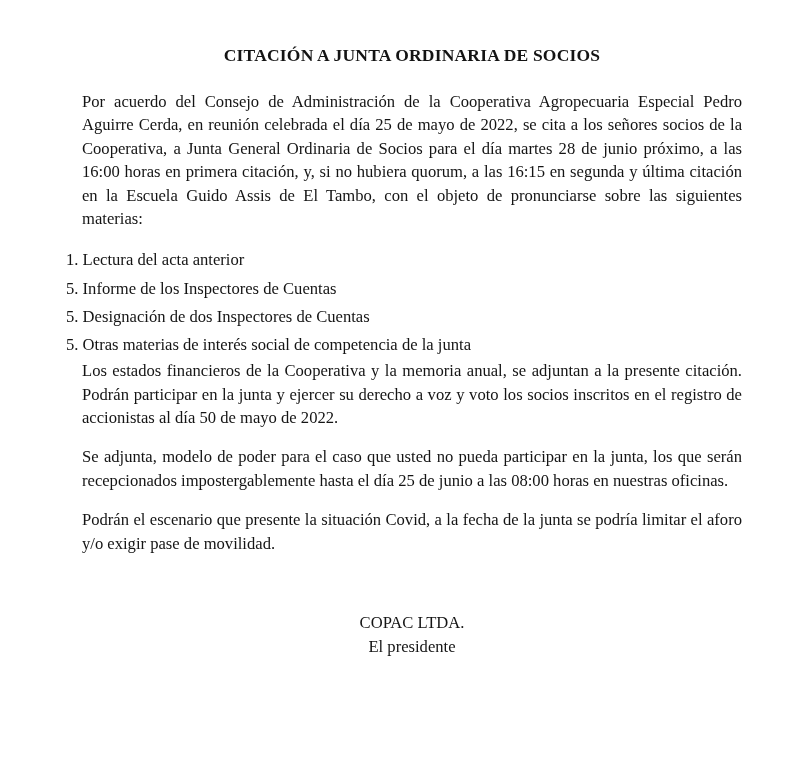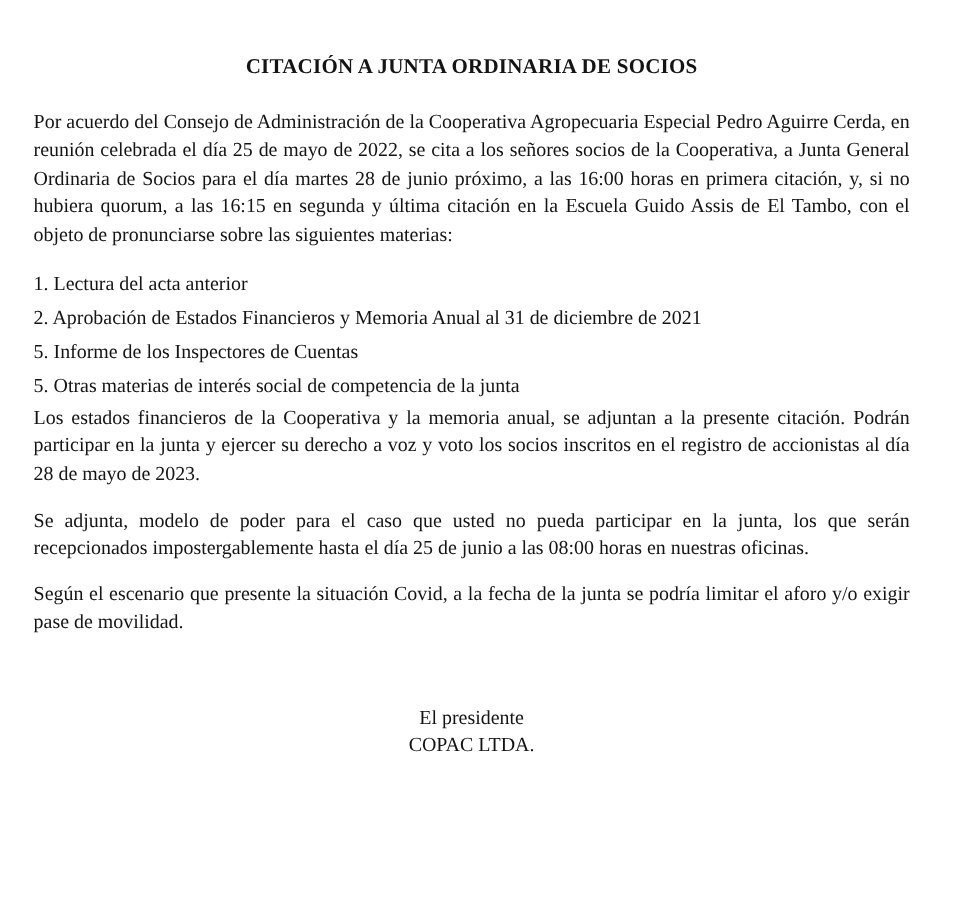--- a/index.html
+++ b/index.html
@@ -11,36 +11,36 @@
     width: 800px;
     height: 764px;
     overflow: hidden;
     font-family: "Liberation Serif", "DejaVu Serif", serif;
     color: #141414;
   }
   .page {
     box-sizing: border-box;
     width: 800px;
     height: 712px;
-    padding: 44px 42px 0 28px;
+    padding: 44px 42px 0 66px;
     background: #ffffff;
   }
   .doc-title {
     text-align: center;
     font-weight: bold;
     font-size: 17.5px;
     line-height: 22px;
     letter-spacing: 0.2px;
     margin: 0;
   }
   .para {
     font-size: 16.6px;
     line-height: 23.4px;
     text-align: justify;
-    margin: 0;
+    margin: 16px;
   }
   .para.intro       { margin-top: 24px; }
   .para.attachments { margin-top: 0px; }
   .para.proxy       { margin-top: 16px; }
   .para.covid       { margin-top: 14px; }
   .agenda {
     margin-top: 16px;
     font-size: 16.6px;
     line-height: 28.2px;
     text-align: left;
@@ -57,29 +57,29 @@
 <body>
 
 <div class="page">
 
   <h1 class="doc-title">CITACIÓN A JUNTA ORDINARIA DE SOCIOS</h1>
 
   <p class="para intro">Por acuerdo del Consejo de Administración de la Cooperativa Agropecuaria Especial Pedro Aguirre Cerda, en reunión celebrada el día 25 de mayo de 2022, se cita a los señores socios de la Cooperativa, a Junta General Ordinaria de Socios para el día martes 28 de junio próximo, a las 16:00 horas en primera citación, y, si no hubiera quorum, a las 16:15 en segunda y última citación en la Escuela Guido Assis de El Tambo, con el objeto de pronunciarse sobre las siguientes materias:</p>
 
   <div class="agenda">
     <div class="agenda-item">1. Lectura del acta anterior</div>
-    <div class="agenda-item">2. Aprobación de Estados Financieros y Memoria Anual al 31 de diciembre de 2021</div>
     <div class="agenda-item">5. Informe de los Inspectores de Cuentas</div>
+    <div class="agenda-item">5. Designación de dos Inspectores de Cuentas</div>
     <div class="agenda-item">5. Otras materias de interés social de competencia de la junta</div>
   </div>
 
-  <p class="para attachments">Los estados financieros de la Cooperativa y la memoria anual, se adjuntan a la presente citación. Podrán participar en la junta y ejercer su derecho a voz y voto los socios inscritos en el registro de accionistas al día 28 de mayo de 2023.</p>
+  <p class="para attachments">Los estados financieros de la Cooperativa y la memoria anual, se adjuntan a la presente citación. Podrán participar en la junta y ejercer su derecho a voz y voto los socios inscritos en el registro de accionistas al día 50 de mayo de 2022.</p>
 
   <p class="para proxy">Se adjunta, modelo de poder para el caso que usted no pueda participar en la junta, los que serán recepcionados impostergablemente hasta el día 25 de junio a las 08:00 horas en nuestras oficinas.</p>
 
-  <p class="para covid">Según el escenario que presente la situación Covid, a la fecha de la junta se podría limitar el aforo y/o exigir pase de movilidad.</p>
+  <p class="para covid">Podrán el escenario que presente la situación Covid, a la fecha de la junta se podría limitar el aforo y/o exigir pase de movilidad.</p>
 
   <div class="signature">
+    <div>COPAC LTDA.</div>
     <div>El presidente</div>
-    <div>COPAC LTDA.</div>
   </div>
 
 </div>
 
 </body></html>

